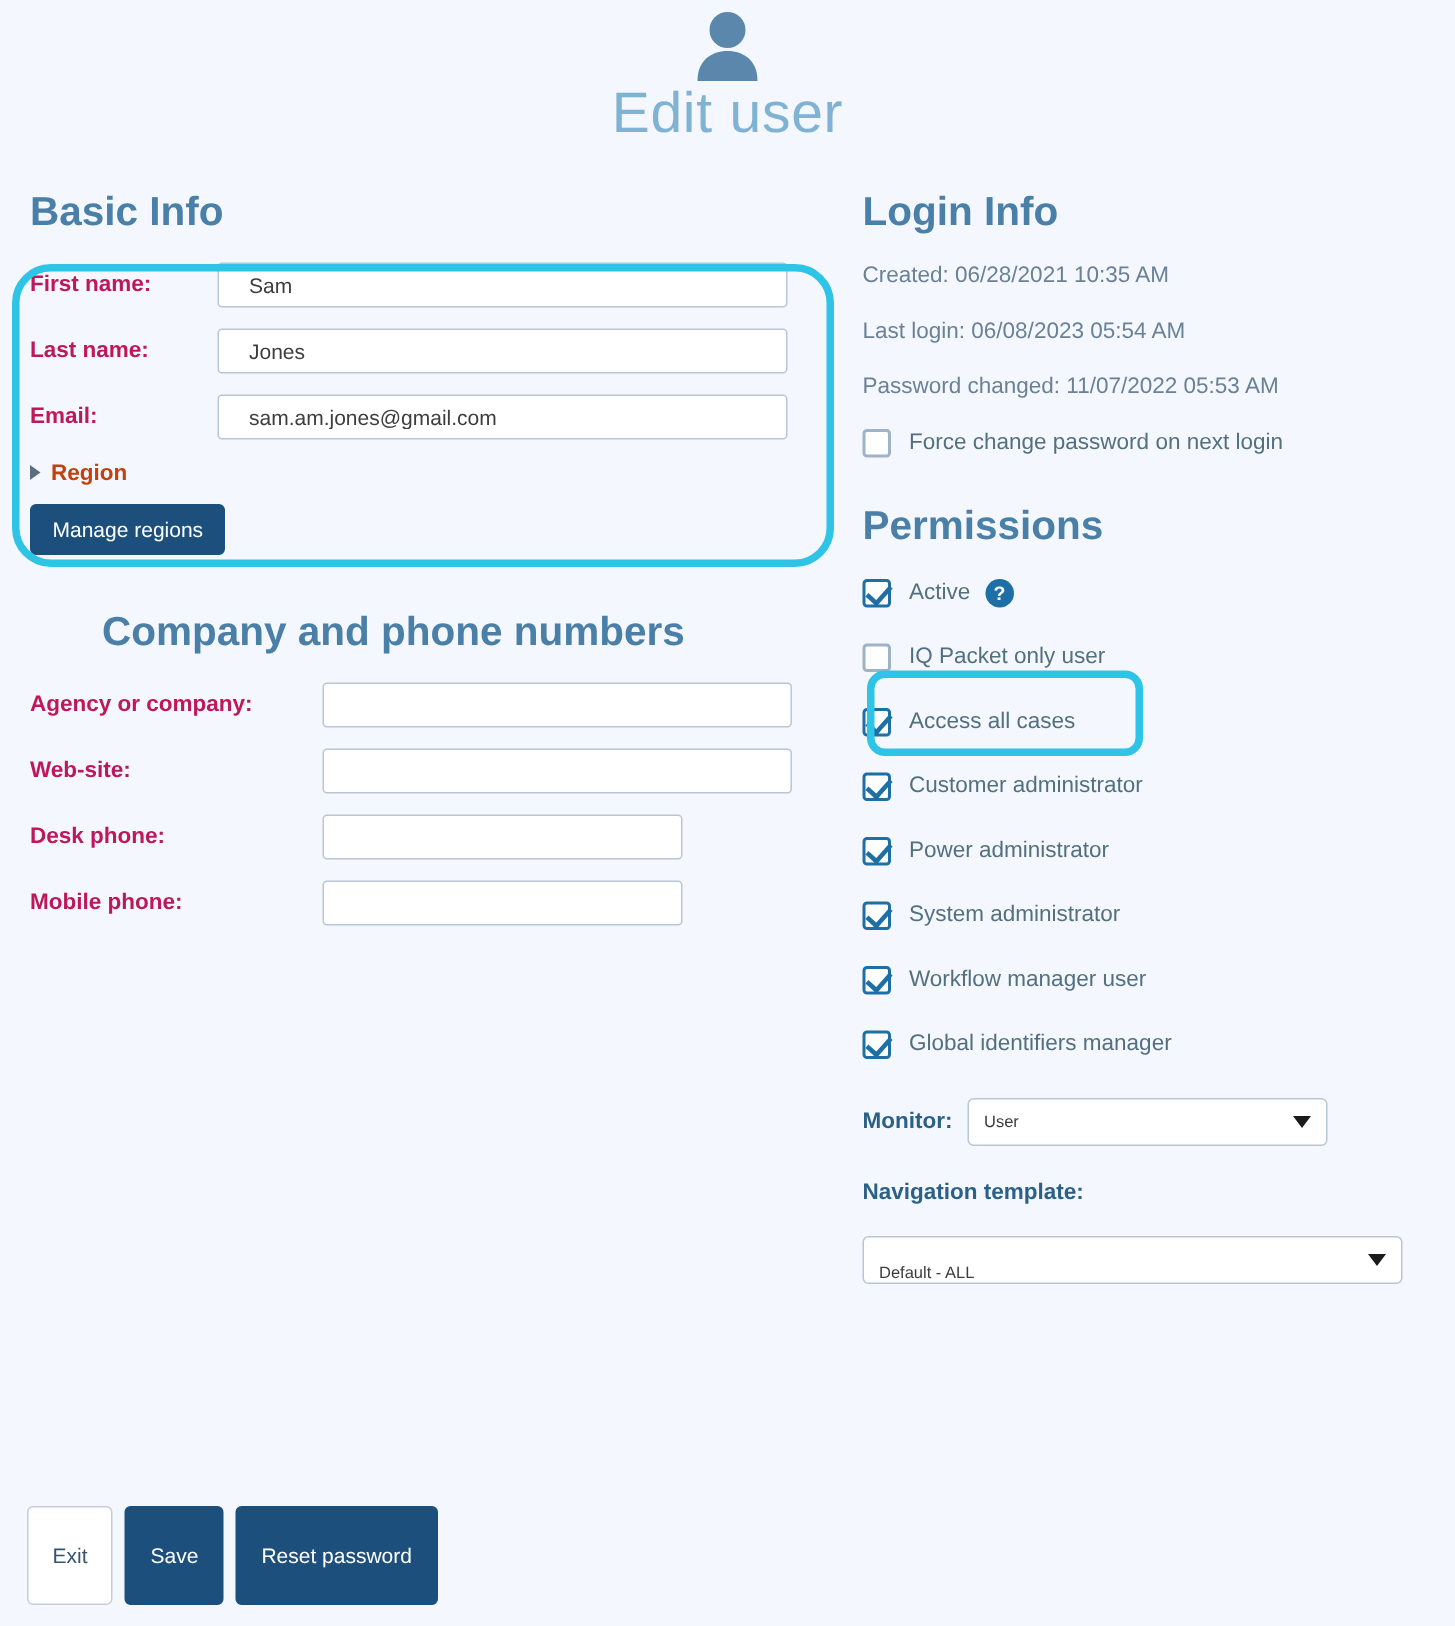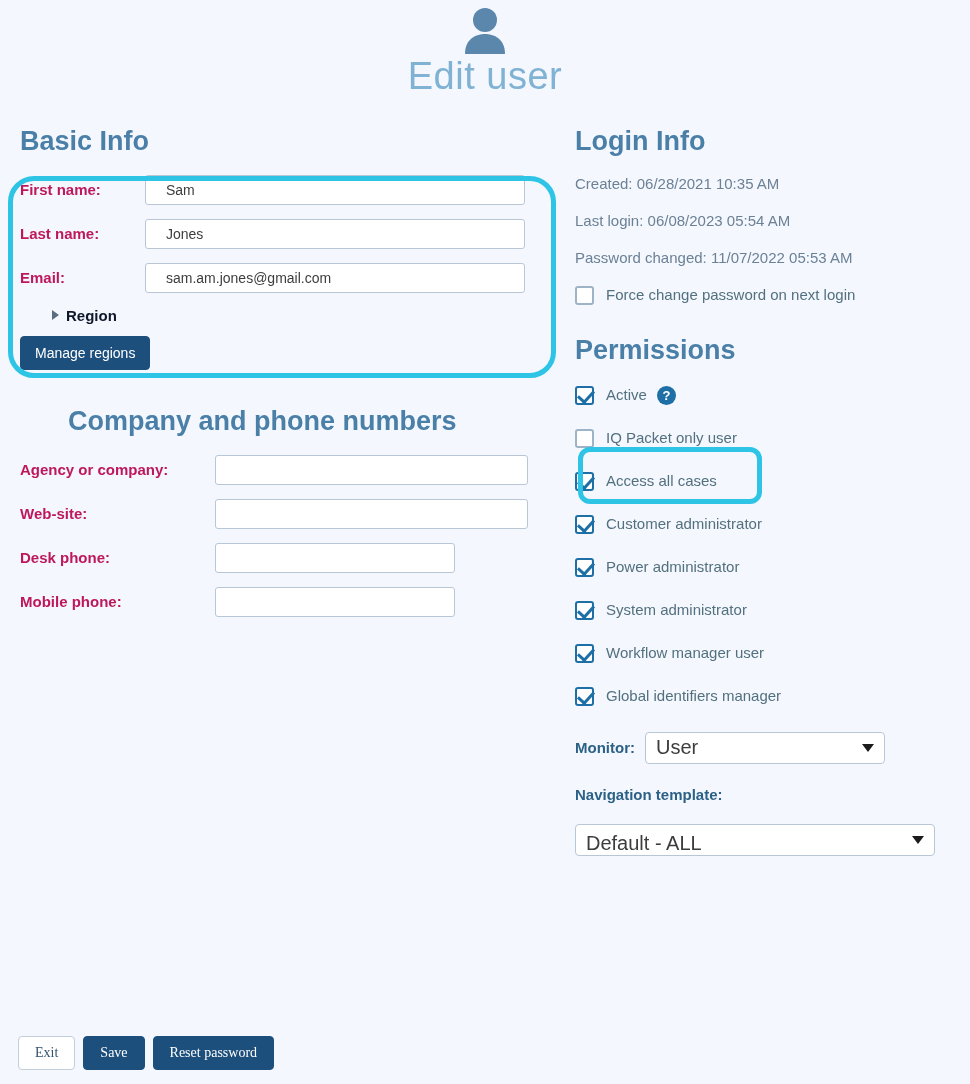--- a/index.html
+++ b/index.html
@@ -93,22 +93,22 @@
   }
   #ring-active {
     left: 578px; top: 447px; width: 184px; height: 57px;
     border-radius: 12px;
   }
 
   
   .region-row {
     display: flex; align-items: center;
     margin-top: 6px;
-    color: #0f172a;
-    font-size: 15px; font-weight: bold; margin-left: 32px;
+    color: #c2410c;
+    font-size: 15px; font-weight: bold;
   }
   .caret {
     width: 0; height: 0;
     border-left: 7px solid #5a6e80;
     border-top: 5px solid transparent;
     border-bottom: 5px solid transparent;
     margin-right: 7px;
   }
   .btn {
     font-family: "Liberation Sans", sans-serif;
@@ -193,21 +193,21 @@
     font-size: 15px;
     font-weight: bold;
     color: #2c6187;
     margin-right: 10px;
   }
   .select {
     height: 32px;
     border: 1px solid #b9c6d6;
     border-radius: 4px;
     background: #ffffff;
-    font-size: 20px;
+    font-size: 11px;
     color: #3d3d3d;
     display: flex;
     align-items: center;
     padding: 0 10px;
     position: relative;
   }
   .select .caret-down {
     position: absolute;
     right: 10px; top: 50%;
     width: 0; height: 0;
@@ -223,21 +223,21 @@
     margin-top: 22px; margin-bottom: 21px;
   }
 
   
   .footer {
     position: absolute;
     left: 18px; bottom: 14px;
     display: flex;
     gap: 8px;
   }
-  .footer .btn { padding: 8px 16px; font-family: Liberation Serif, serif; }
+  .footer .btn { padding: 24px 16px; }
 </style>
 </head>
 <body>
 
 <div class="page">
 
   <div class="header">
     <svg class="avatar-icon" viewBox="0 0 44 48">
       <circle cx="22" cy="14" r="12" fill="#5a87ab"></circle>
       <path d="M2 48 C2 32 14 28 22 28 C30 28 42 32 42 48 Z" fill="#5a87ab"></path>

